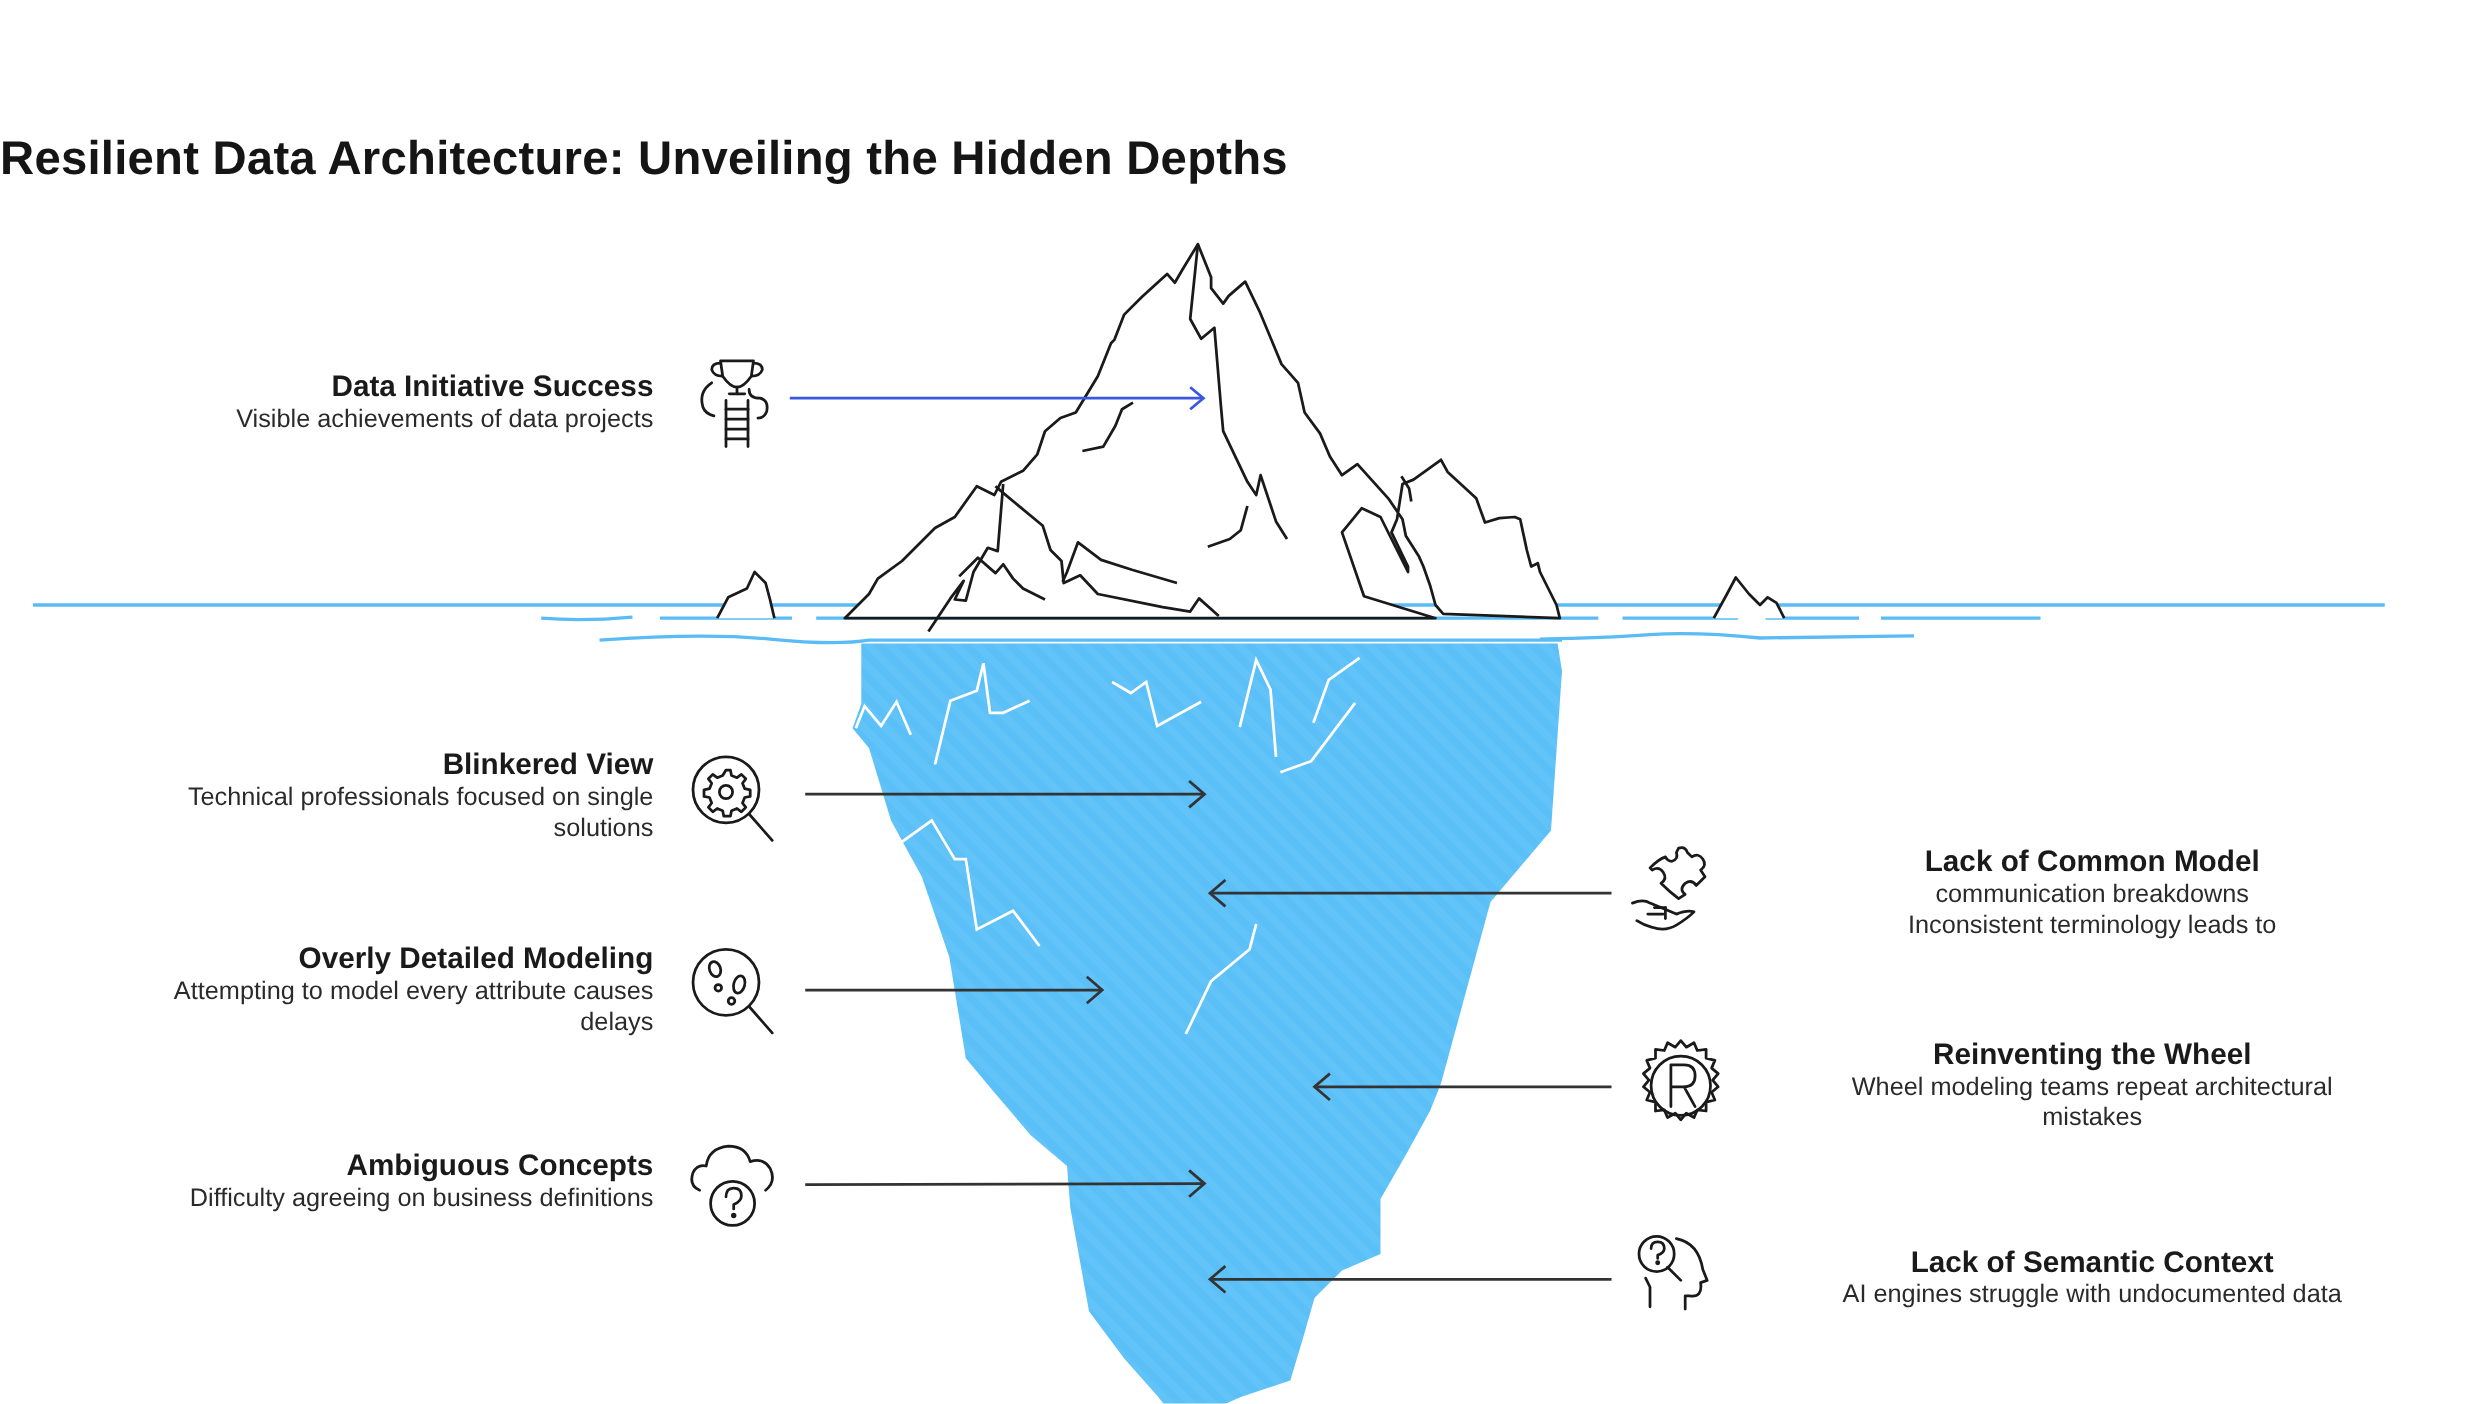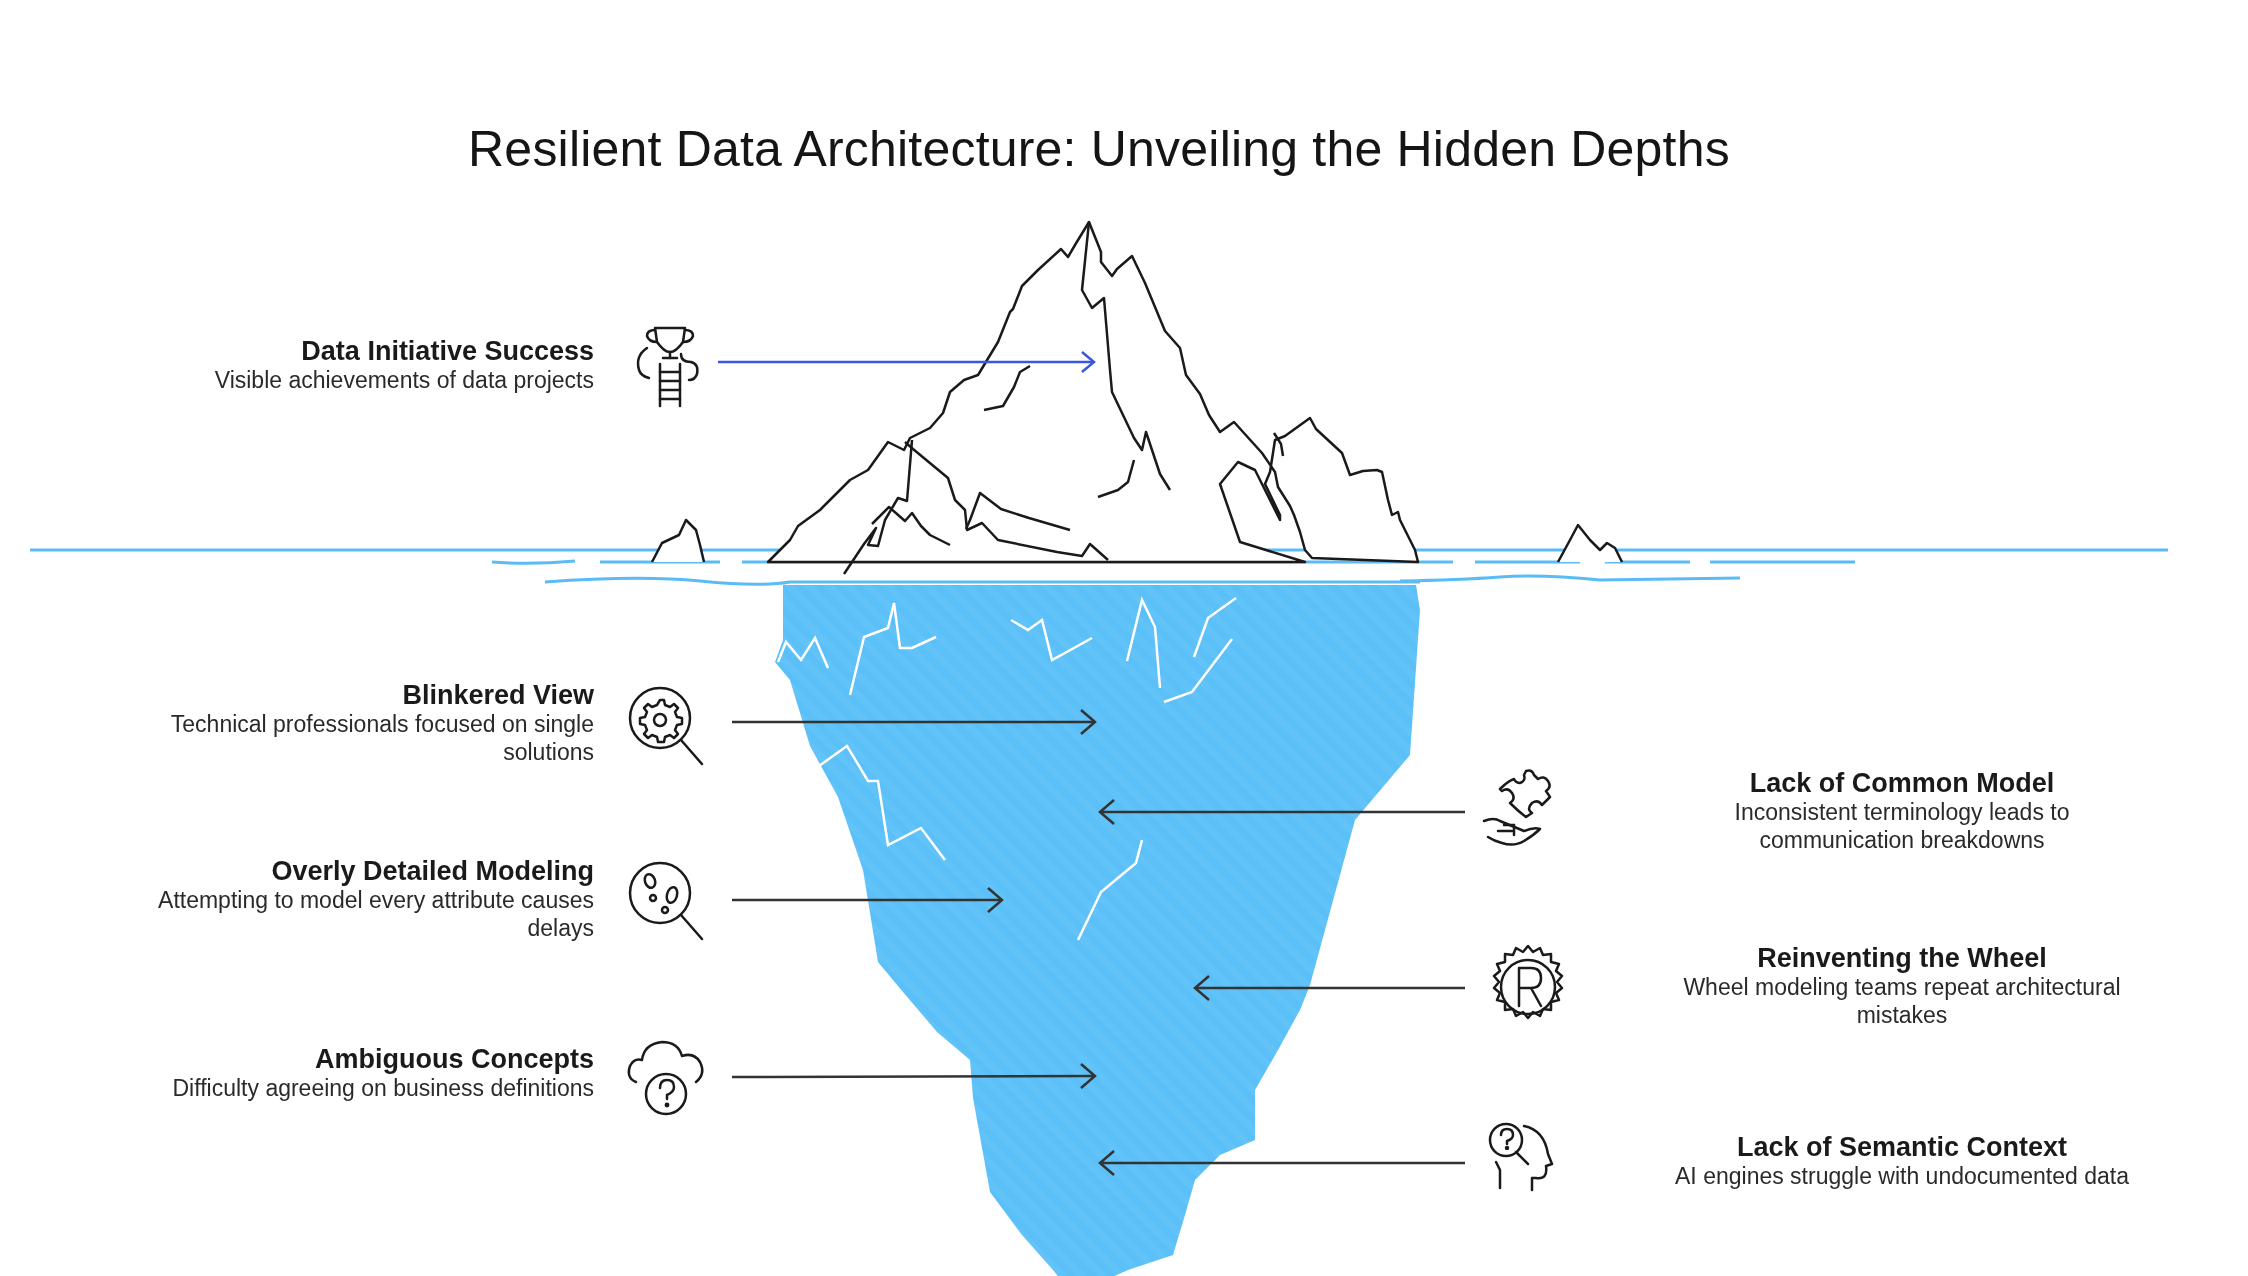--- a/index.html
+++ b/index.html
@@ -1,17 +1,17 @@
 <!DOCTYPE html>
 <html><head>
 <meta charset="utf-8">
 <style>
   html, body { margin: 0; padding: 0; background: #ffffff; }
   body { width: 2248px; height: 1276px; position: relative; overflow: hidden; font-family: "Liberation Sans", "DejaVu Sans", sans-serif; color: #1a1a1a; }
-  .title { position: absolute; left: 0; width: 2198px; top: 120px; text-align: center; font-size: 50px; font-weight: normal; letter-spacing: 0.2px; color: #151515; }
+  .title { position: absolute; left: 0; width: 2198px; top: 120px; text-align: left; font-size: 43px; font-weight: bold; letter-spacing: 0.2px; color: #151515; }
   .scene { position: absolute; left: 0; top: 0; width: 2248px; height: 1276px; }
   .label { position: absolute; width: 600px; }
   .label.left { text-align: right; }
   .label.right { text-align: center; }
   .label .head { font-size: 27px; font-weight: bold; color: #1a1a1a; line-height: 30px; }
   .label .desc { font-size: 23px; color: #2a2a2a; line-height: 28px; }
   .icon { position: absolute; width: 90px; height: 90px; }
   .icon svg { width: 100%; height: 100%; }
 </style>
 </head>
@@ -173,22 +173,22 @@
   <svg viewBox="0 0 90 90" fill="none" stroke="#1a1a1a" stroke-width="2.5" stroke-linecap="round" stroke-linejoin="round">
     <path d="M44,6 q6,-2 8,4 l4,4 q6,-4 10,2 q4,6 -2,10 l4,6 q-4,4 -8,8 q-4,-6 -10,-2 q-6,6 0,10 l-6,4 q-8,-6 -16,-14 q6,-4 2,-10 q-4,-6 -10,-2 l-2,-2 q8,-8 14,-10 q2,4 6,4 q6,-2 4,-8 z"></path>
     <path d="M2,56 q10,-4 16,0 l24,10 q10,-4 16,-2 q-6,6 -16,12 q-10,6 -22,2 q-8,-2 -14,-6"></path>
     <line x1="16" y1="66" x2="30" y2="66"></line>
       <line x1="22" y1="60" x2="32" y2="60"></line>
       <line x1="32" y1="60" x2="32" y2="70"></line>
   </svg>
 </div>
 <div class="label right" style="left:1602px; top:768px;">
   <div class="head">Lack of Common Model</div>
+  <div class="desc">communication breakdowns</div>
   <div class="desc">Inconsistent terminology leads to</div>
-  <div class="desc">communication breakdowns</div>
 </div>
 
 <div class="icon" style="left:1483px; top:942px;">
   <svg viewBox="0 0 90 90" fill="none" stroke="#1a1a1a" stroke-width="2.5" stroke-linecap="round" stroke-linejoin="round">
     <path d="M45,4 l5,6 l7,-4 l3,7 l8,-1 l0,8 l8,2 l-3,7 l6,5 l-5,6 l5,6 l-6,5 l3,7 l-8,2 l0,8 l-8,-1 l-3,7 l-7,-4 l-5,6 l-5,-6 l-7,4 l-3,-7 l-8,1 l0,-8 l-8,-2 l3,-7 l-6,-5 l5,-6 l-5,-6 l6,-5 l-3,-7 l8,-2 l0,-8 l8,1 l3,-7 l7,4 z"></path>
     <circle cx="45" cy="45" r="27"></circle>
     <path d="M36,64 l0,-38 l12,0 q10,0 10,10 q0,10 -10,10 l-12,0 m12,0 l10,18"></path>
   </svg>
 </div>
 <div class="label right" style="left:1602px; top:943px;">

